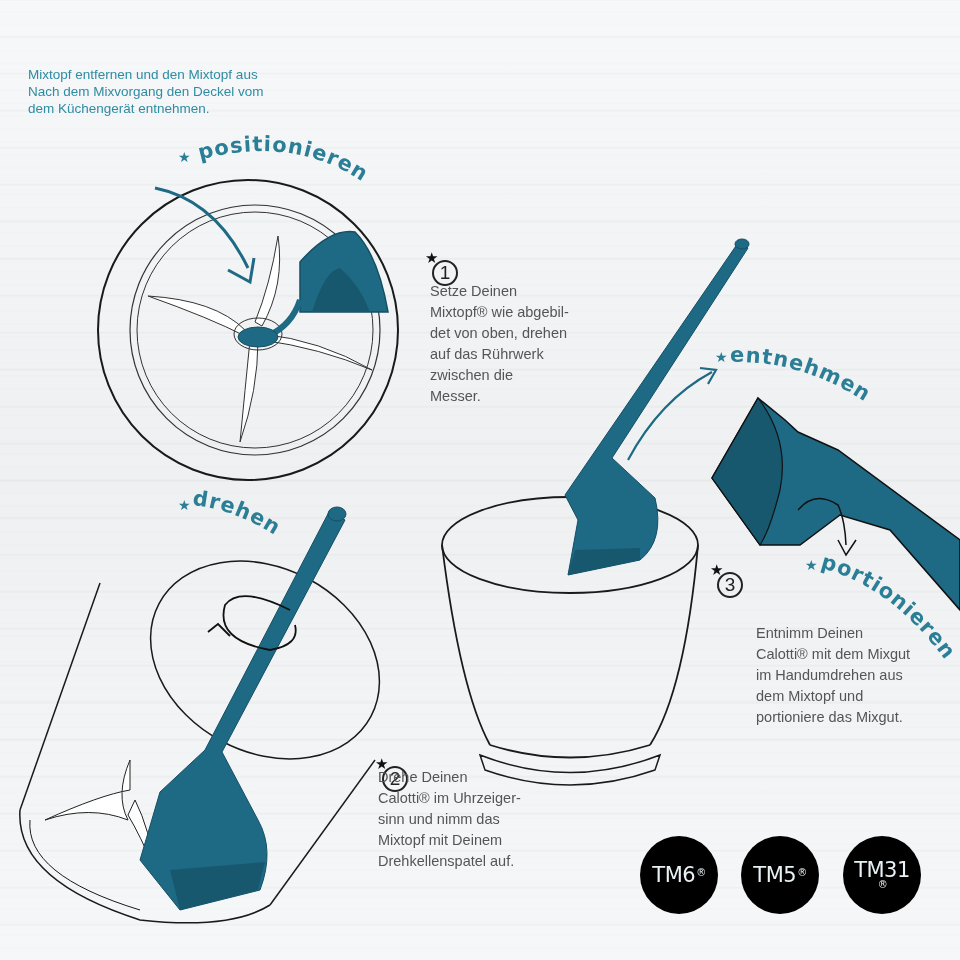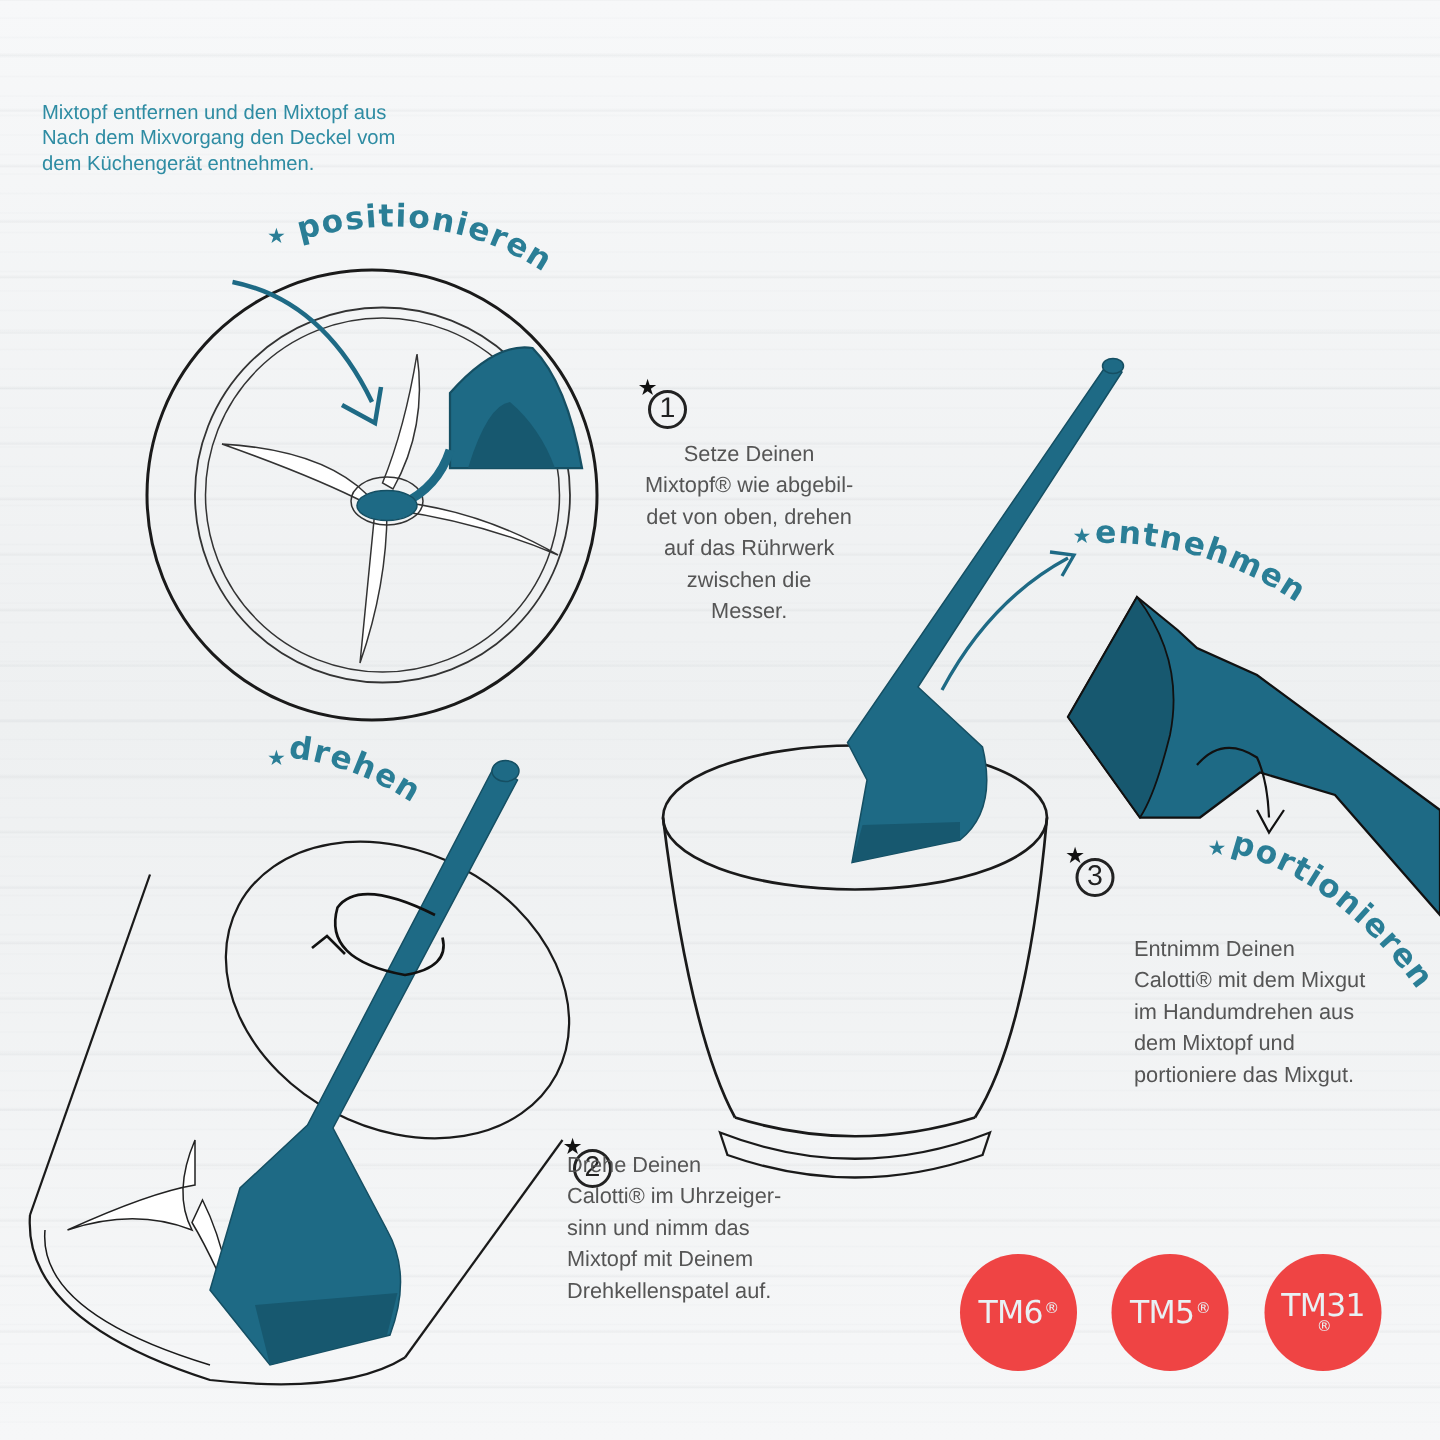--- a/index.html
+++ b/index.html
@@ -29,21 +29,21 @@
     position:absolute; left:4px; top:4px; width:22px; height:22px;
     border:2px solid #222; border-radius:50%;
     font-size:19px; line-height:22px; text-align:center; color:#222;
     box-sizing:content-box;
   }
   .step-badge .star {
     position:absolute; left:-3px; top:-7px; font-size:15px; color:#111;
   }
   .tm {
     position:absolute; width:78px; height:78px; border-radius:50%;
-    background:#ef4444; color:#e8f1f4;
+    background:#000000; color:#e8f1f4;
     display:flex; align-items:center; justify-content:center;
     font-family:"DejaVu Sans", sans-serif; font-size:21px; letter-spacing:-0.5px;
   }
   .tm sup { font-size:10px; margin-left:1px; position:relative; top:-3px; }
   svg.art { position:absolute; left:0; top:0; }
   .curve-label { font-family:"DejaVu Sans", sans-serif; font-size:21px; fill:#2a7e96; font-weight:bold; letter-spacing:1px; }
 </style>
 </head>
 <body>
 
@@ -138,21 +138,21 @@
     <path d="M758,398 Q790,440 780,490 Q770,530 760,545 L712,478 Z" fill="#17586f" stroke="#111" stroke-width="1.2"></path>
     <path d="M798,510 Q815,490 838,505 Q845,520 846,545" fill="none" stroke="#111" stroke-width="1.5"></path>
     <path d="M838,540 L846,555 L856,540" fill="none" stroke="#111" stroke-width="1.5"></path>
   </g>
 </svg>
 
 <div class="step-badge" style="left:428px;top:256px;">
   <span class="star">★</span>
   <div class="circle">1</div>
 </div>
-<div class="step-text" style="left:430px;top:293px;text-align:center;">
+<div class="step-text" style="left:430px;top:281px;">
   <div>Setze Deinen</div>
   <div>Mixtopf® wie abgebil-</div>
   <div>det von oben, drehen</div>
   <div>auf das Rührwerk</div>
   <div>zwischen die</div>
   <div>Messer.</div>
 </div>
 
 <div class="step-badge" style="left:378px;top:762px;">
   <span class="star">★</span>

